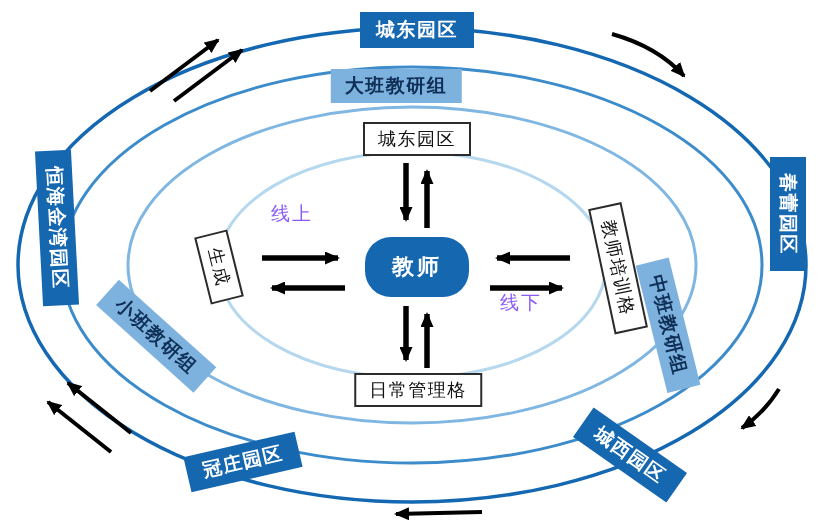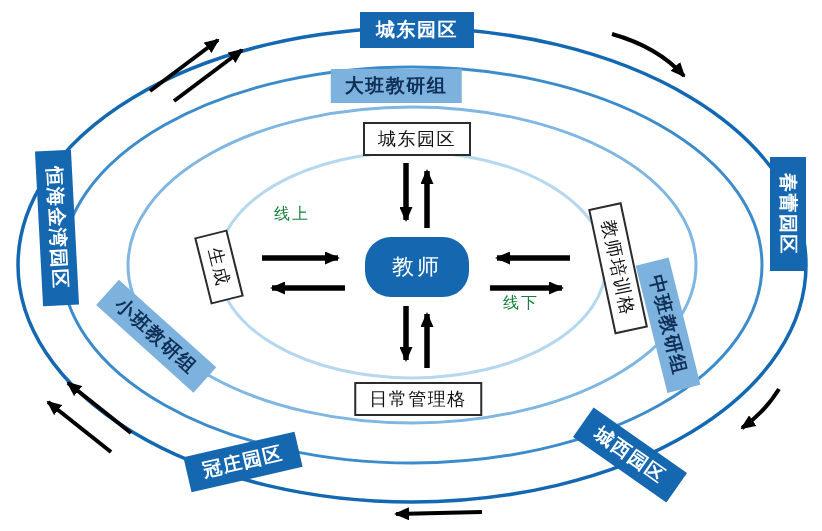--- a/index.html
+++ b/index.html
@@ -50,31 +50,31 @@
     background: var(--grid_bg);
     border: 2px solid var(--grid_border);
     color: var(--grid_text);
     font-size: 18px;
     letter-spacing: 1.5px;
     padding: 3px 13px;
   }
   .center-node {
     background: var(--center_bg);
     color: var(--center_text);
-    font-weight: normal;
+    font-weight: bold;
     font-size: 22px;
     letter-spacing: 3px;
     width: 104px;
     height: 60px;
     border-radius: 26px;
   }
   .mode {
     position: absolute;
-    color: #15803d;
-    font-size: 16px;
+    color: #8b5cf6;
+    font-size: 19px;
     letter-spacing: 2px;
     white-space: nowrap;
   }
 </style>
 </head>
 <body>
 
 <div class="stage">
 
   <svg width="822" height="531" viewBox="0 0 822 531">
@@ -112,21 +112,21 @@
   <div class="node park" style="left:630px; top:455px; transform:translate(-50%,-50%) rotate(35deg);">城西园区</div>
   <div class="node park" style="left:243px; top:462px; transform:translate(-50%,-50%) rotate(-13deg);">冠庄园区</div>
   <div class="node park" style="left:57px; top:228px; transform:translate(-50%,-50%) rotate(87deg);">恒海金湾园区</div>
 
   <div class="node group" style="left:396px; top:86px; transform:translate(-50%,-50%);">大班教研组</div>
   <div class="node group" style="left:668px; top:325px; transform:translate(-50%,-50%) rotate(76deg);">中班教研组</div>
   <div class="node group" style="left:156px; top:336px; transform:translate(-50%,-50%) rotate(42deg);">小班教研组</div>
 
   <div class="node grid" style="left:417px; top:139px; transform:translate(-50%,-50%);">城东园区</div>
   <div class="node grid" style="left:618px; top:268px; transform:translate(-50%,-50%) rotate(78deg);">教师培训格</div>
-  <div class="node grid" style="left:418px; top:390px; transform:translate(-50%,-50%);margin-top:9px;">日常管理格</div>
+  <div class="node grid" style="left:418px; top:390px; transform:translate(-50%,-50%);">日常管理格</div>
   <div class="node grid" style="left:219px; top:267px; transform:translate(-50%,-50%) rotate(76deg);">生成</div>
 
   <div class="mode" style="left:292px; top:214px; transform:translate(-50%,-50%);">线上</div>
   <div class="mode" style="left:521px; top:303px; transform:translate(-50%,-50%);">线下</div>
 
   <div class="node center-node" style="left:417px; top:267px; transform:translate(-50%,-50%);">教师</div>
 
 </div>
 
 </body></html>

